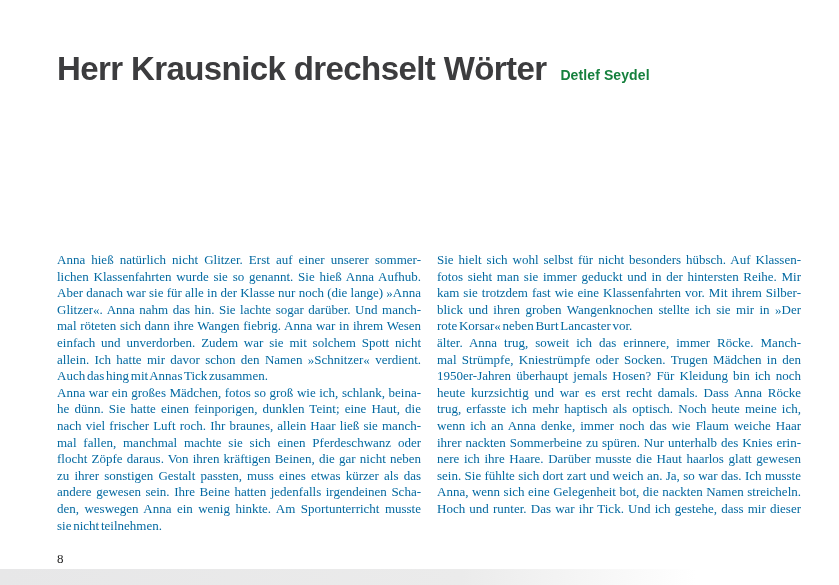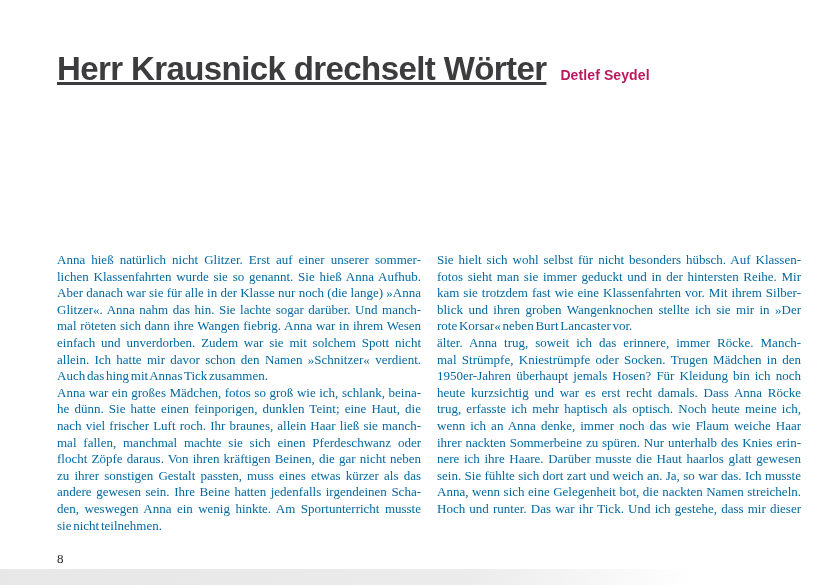--- a/index.html
+++ b/index.html
@@ -25,28 +25,27 @@
     white-space: nowrap;
   }
   .title-row h1 {
     margin: 0;
     font-family: "Liberation Sans", sans-serif;
     font-weight: 700;
     font-size: 33px;
     letter-spacing: -0.6px;
     color: #3c3c3e;
     line-height: 1.05;
-    text-decoration: underline;
   }
   .title-row .author {
     font-family: "Liberation Sans", sans-serif;
     font-weight: 700;
     font-size: 14px;
     letter-spacing: 0.1px;
-    color: #be185d;
+    color: #15803d;
   }
   .columns {
     position: absolute;
     left: 57px;
     top: 252px;
     width: 744px;
     display: flex;
     gap: 16px;
   }
   .col {

